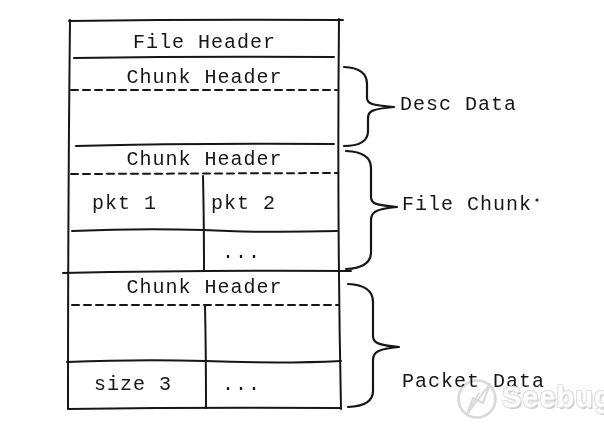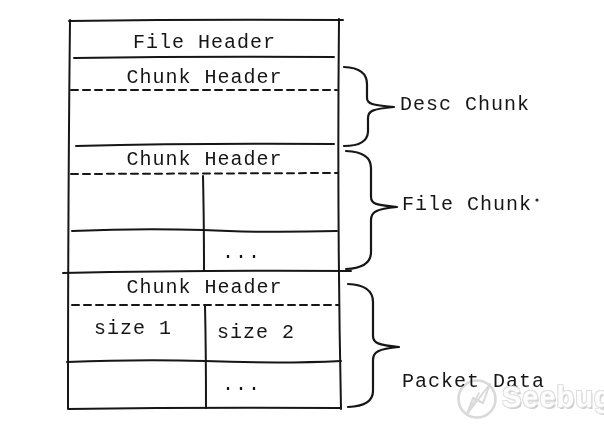--- a/index.html
+++ b/index.html
@@ -67,27 +67,28 @@
       <path d="M 490,384 L 467,414 L 473,398 L 483,403 Z" fill="#ffffff" stroke-width="2"></path>
       <path d="M 467,414 L 479,393" stroke-width="1.6"></path>
     </g>
   </svg>
 
   <div class="t center" style="top:32px">File Header</div>
   <div class="t center" style="top:67px">Chunk Header</div>
   <div class="t center" style="top:149px">Chunk Header</div>
   <div class="t center" style="top:277px">Chunk Header</div>
 
+  <div class="t" style="left:92px;top:193px">pkt 1</div>
+  <div class="t" style="left:211px;top:193px">pkt 2</div>
   <div class="t" style="left:222px;top:242px">...</div>
 
-  <div class="t" style="left:94px;top:318px">size 1</div>
-  <div class="t" style="left:217px;top:322px">size 2</div>
+  <div class="t" style="left:94px;top:374px">size 3</div>
   <div class="t" style="left:222px;top:374px">...</div>
 
-  <div class="t brace-label" style="left:400px;top:94px">Desc Chunk</div>
+  <div class="t brace-label" style="left:400px;top:94px">Desc Data</div>
   <div class="t brace-label" style="left:402px;top:194px">File Chunk</div>
   <div class="t brace-label" style="left:402px;top:329px;line-height:21px">
     <span style="display:block">Packet Data</span>
     
   </div>
 
   <div class="seebug">Seebug</div>
 
 </div>
 

